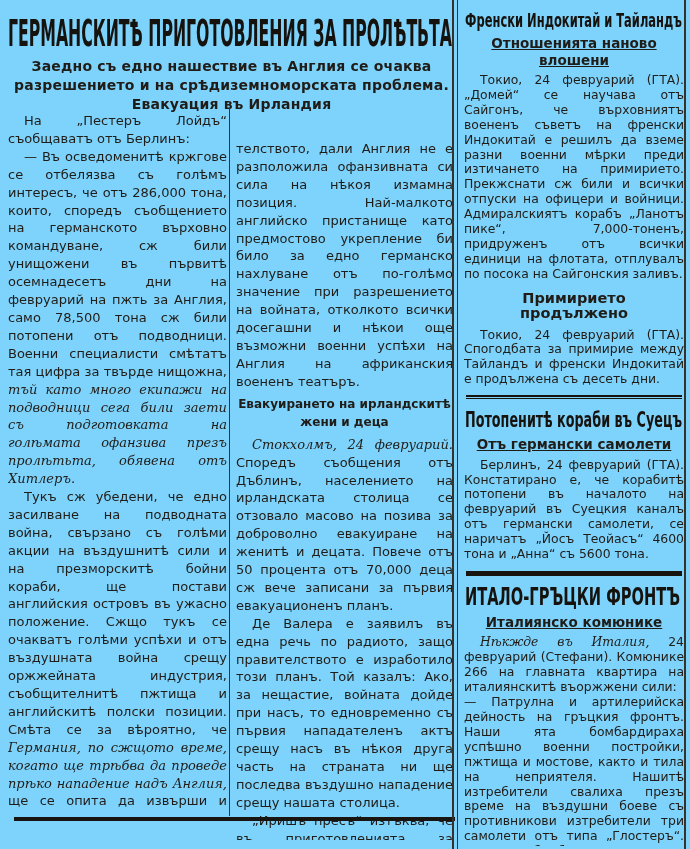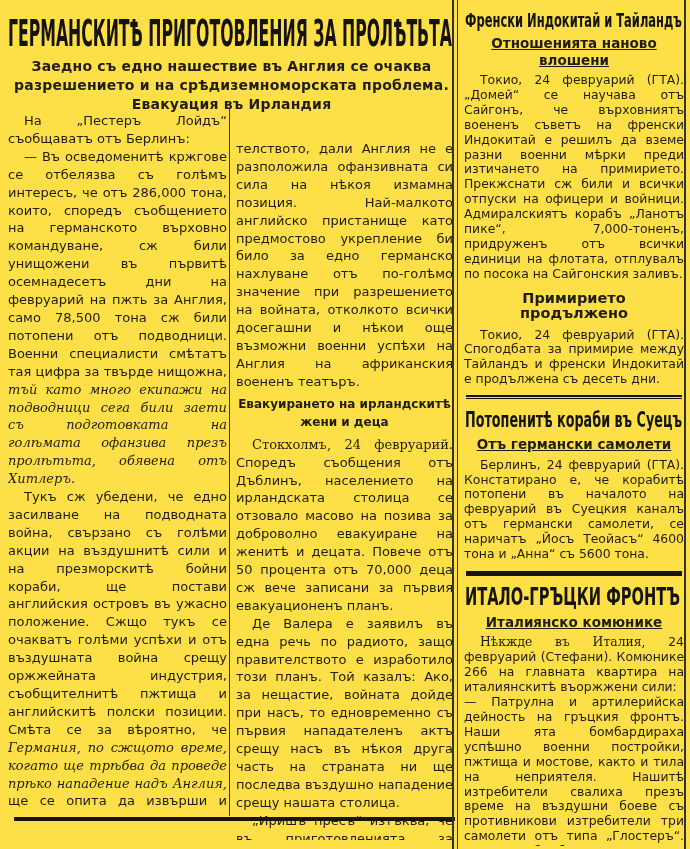--- a/index.html
+++ b/index.html
@@ -1,20 +1,20 @@
 <!DOCTYPE html>
 <html><head>
 <meta charset="utf-8">
 <style>
   * { margin:0; padding:0; box-sizing:border-box; }
   html,body { width:690px; height:849px; }
   body { background:#dedbd3; }
   .page {
     position:relative; width:690px; height:849px;
-    background:#fde047; color:#201c17;
+    background:#7dd3fc; color:#201c17;
     font-family:"DejaVu Sans", sans-serif;
     overflow:hidden;
   }
   
   .main-head { position:absolute; left:8px; top:14px; width:447px; }
   .main-head svg { display:block; }
   .deck {
     margin-top:3px; font-weight:bold; font-size:14px; line-height:19px;
     text-align:center; letter-spacing:.2px;
   }
@@ -40,21 +40,21 @@
   .sidebar { position:absolute; left:464px; top:8px; width:220px; height:838px;
              overflow:hidden; font-size:12.4px; line-height:14.9px; }
   .sidebar p { text-align:justify; }
   .sidebar svg { display:block; margin:0 auto; }
   .sb-subhead { font-weight:bold; text-align:center; font-size:13.5px; line-height:16.5px;
                 margin:3px 10px 5px;text-decoration:underline; }
   .sb-subhead2 { font-weight:bold; text-align:center; font-size:14.5px; margin:9px 12px 7px; }
   .rule-med   { height:4px; border-top:2px solid #181511; border-bottom:1px solid #181511;
                 margin:8px 2px 7px; }
   .rule-thick { height:5px; background:#181511; margin:9px 2px 5px; }
-  .dl { font-family:"DejaVu Serif", serif; }
+  .dl { font-family:"DejaVu Serif", serif; font-style:italic; }
 </style>
 </head>
 <body>
 
 <div class="page">
 
   <header class="main-head">
     <svg width="447" height="40">
       <text x="0" y="32" font-size="38" font-weight="bold" font-family="DejaVu Sans, sans-serif" fill="#16130f" textLength="444" lengthAdjust="spacingAndGlyphs">ГЕРМАНСКИТѢ ПРИГОТОВЛЕНИЯ ЗА ПРОЛѢТЬТА</text>
     </svg>

